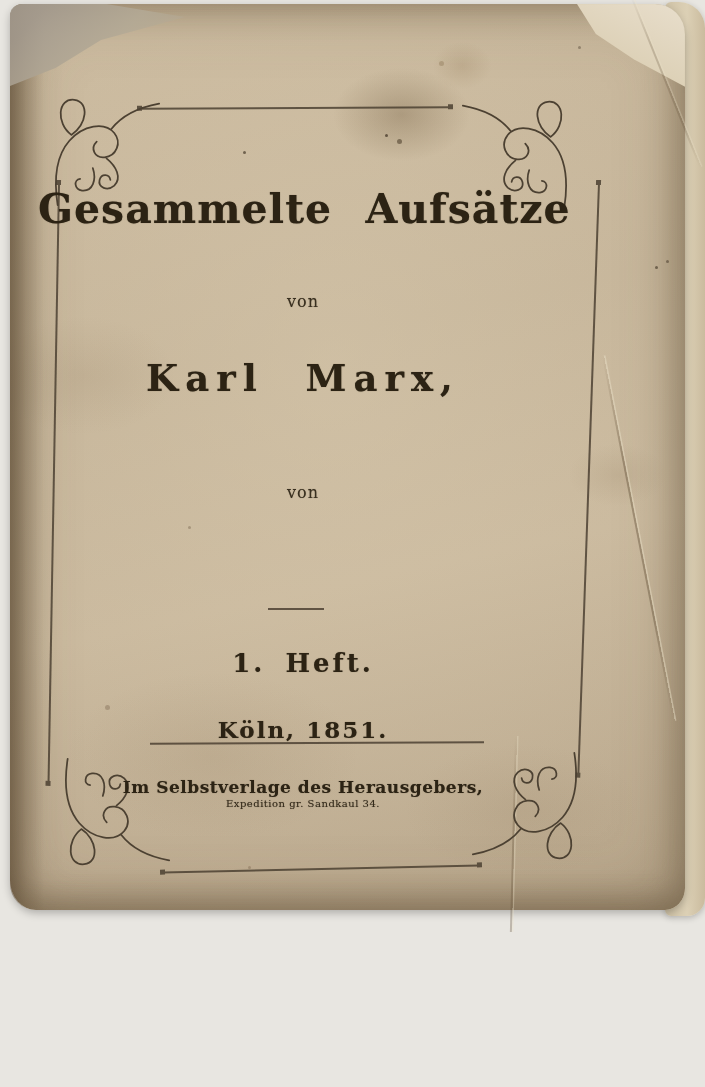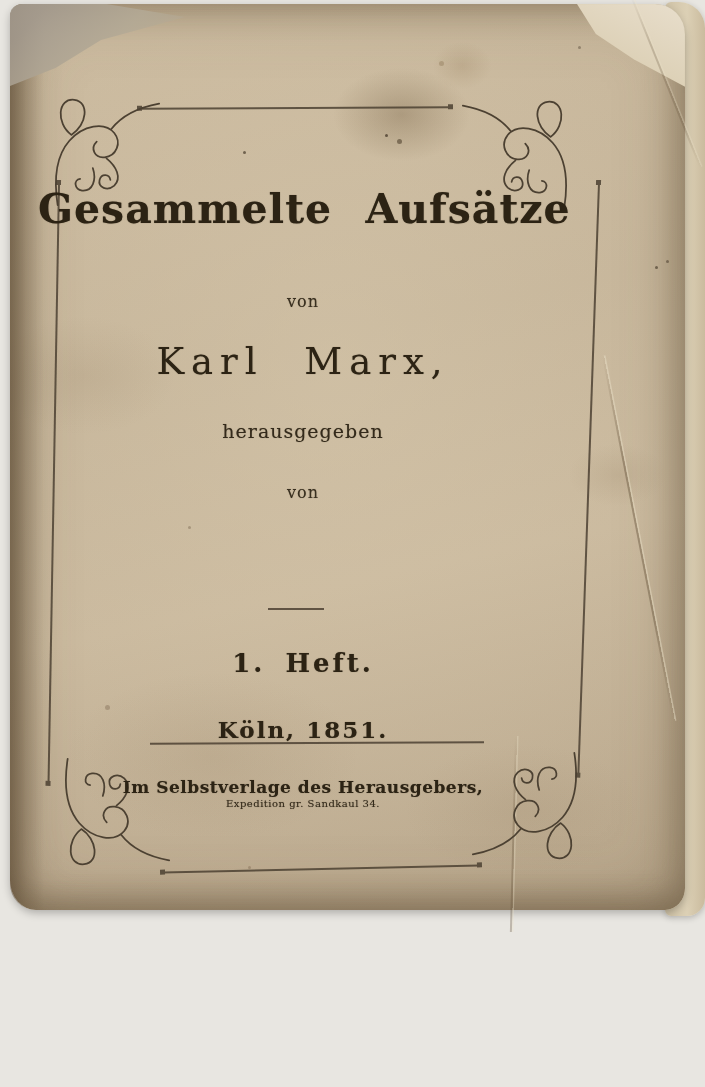--- a/index.html
+++ b/index.html
@@ -115,21 +115,21 @@
   .fl-tr{left:446px;top:88px;transform:scaleX(-1)}
   .fl-bl{left:44px;top:748px;transform:scaleY(-1)}
   .fl-br{left:456px;top:742px;transform:scale(-1,-1)}
 
   
   .content{position:absolute;left:28px;top:0;width:530px;height:100%}
   .content>div{position:absolute;width:100%;text-align:center;white-space:nowrap}
   .printed{color:var(--ink);text-shadow:0 0 1px rgba(44,35,20,.45)}
   .t-title{top:181px;font-size:41px;font-weight:bold;letter-spacing:1px;word-spacing:18px}
   .t-von1{top:288px;font-size:16px;letter-spacing:1px;opacity:.92}
-  .t-author{top:336px;font-size:37px;font-weight:normal;letter-spacing:7px;word-spacing:22px}
+  .t-author{top:352px;font-size:37px;font-weight:bold;letter-spacing:7px;word-spacing:22px}
   .t-herausgegeben{top:416px;font-size:19px;letter-spacing:1px;opacity:.95}
   .t-von2{top:479px;font-size:16px;letter-spacing:1px;opacity:.92}
   .t-editor{top:530px;font-size:27px;font-weight:bold;letter-spacing:2px;word-spacing:9px}
   .t-heft{top:644px;font-size:26px;font-weight:bold;letter-spacing:3px;word-spacing:8px}
   .t-place{top:712px;font-size:23px;font-weight:bold;letter-spacing:2px}
   .t-publisher{top:773px;font-size:17px;font-weight:bold;letter-spacing:.5px}
   .t-address{top:794px;font-size:10px;letter-spacing:.5px;opacity:.95}
   .section-divider{position:absolute;left:258px;top:604px;width:56px;height:1.8px;background:var(--frame-line);opacity:.85}
   .imprint-divider{position:absolute;left:140px;top:738px;width:334px;height:1.5px;background:var(--frame-line);opacity:.85;transform:rotate(-.3deg)}
 </style>
@@ -192,21 +192,20 @@
       </svg>
     </div>
 
     <div class="section-divider"></div>
     <div class="imprint-divider"></div>
 
     <div class="content">
       <div class="printed t-title">Gesammelte Aufsätze</div>
       <div class="printed t-von1">von</div>
       <div class="printed t-author">Karl Marx,</div>
-      <div class="printed t-herausgegeben">herausgegeben</div>
       <div class="printed t-von2">von</div>
       <div class="printed t-heft">1. Heft.</div>
       <div class="printed t-place">Köln, 1851.</div>
       <div class="printed t-publisher">Im Selbstverlage des Herausgebers,</div>
       <div class="printed t-address">Expedition gr. Sandkaul 34.</div>
     </div>
 
   </div>
 </div>
 

